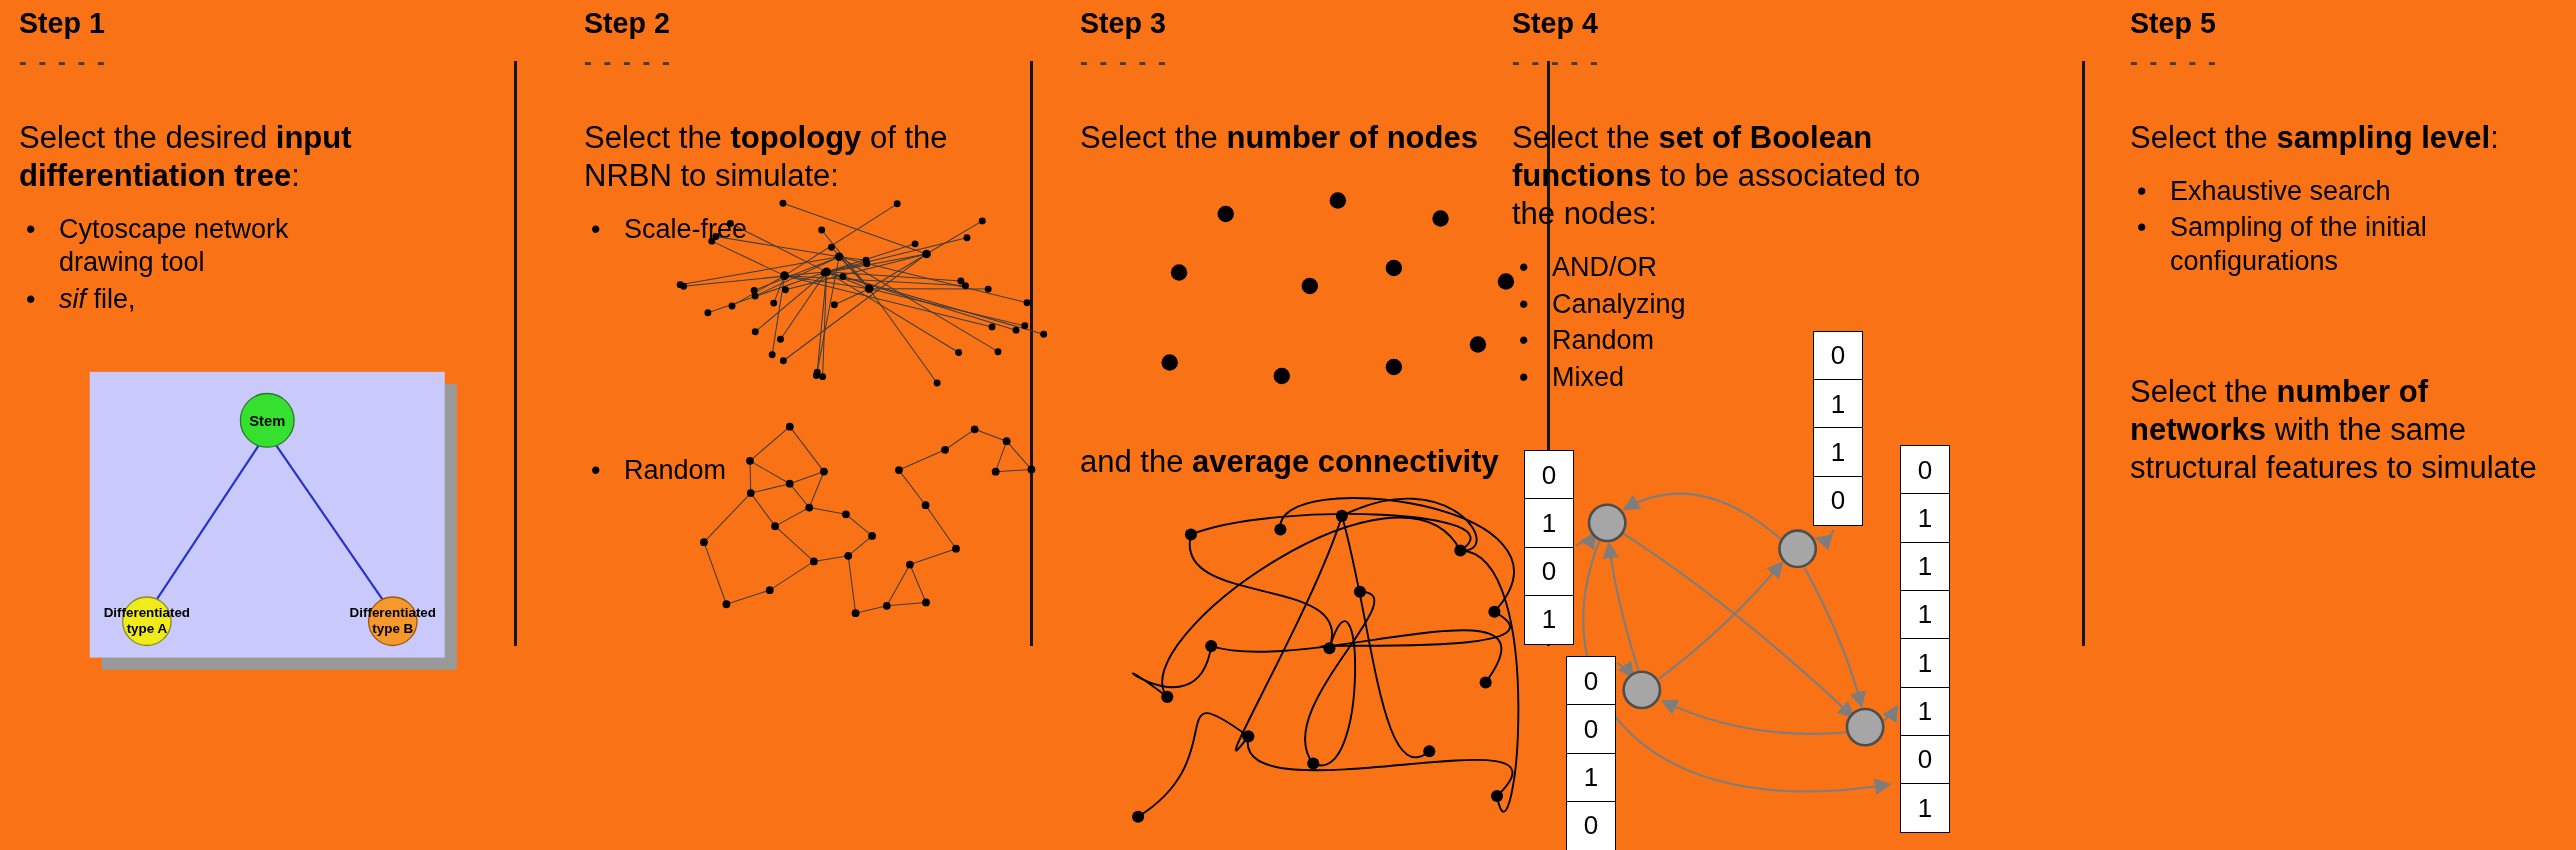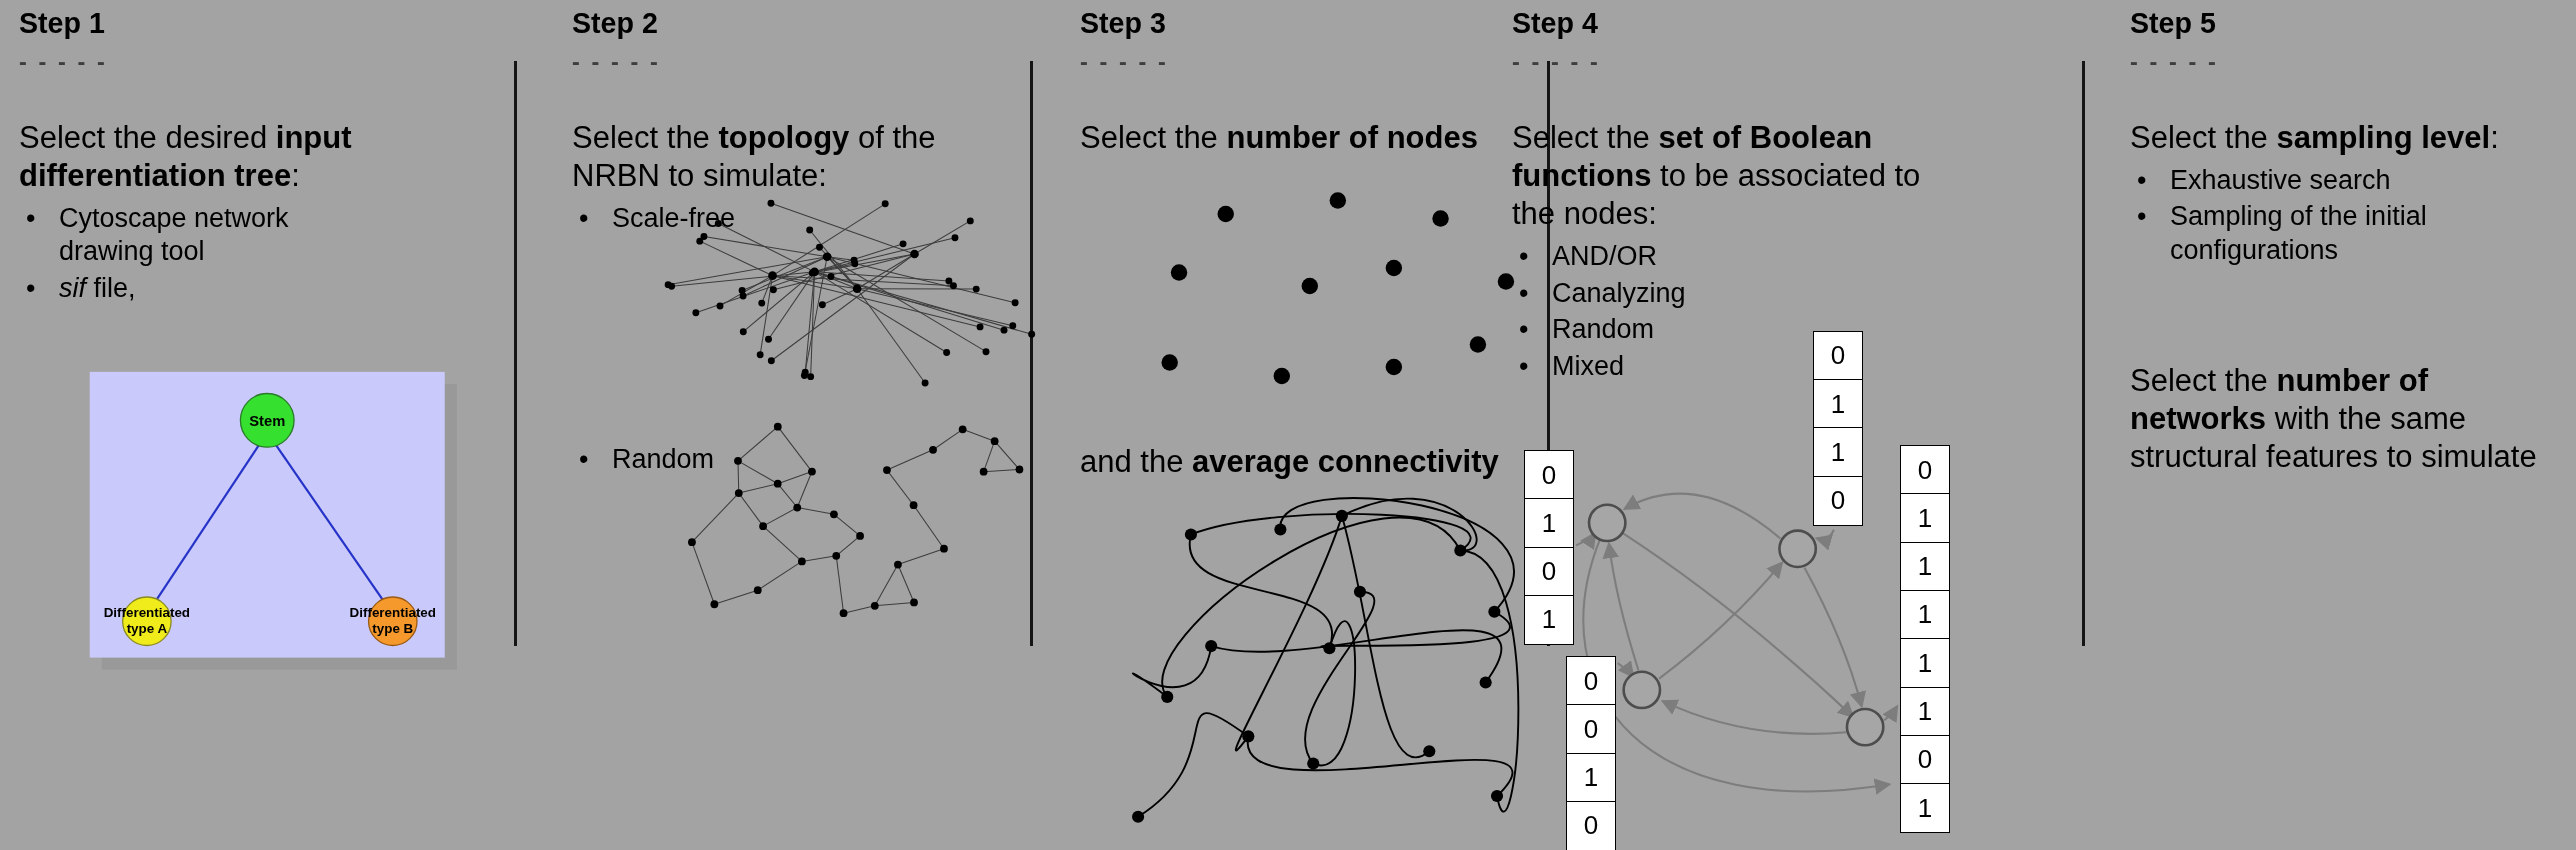--- a/index.html
+++ b/index.html
@@ -1,26 +1,26 @@
 <!DOCTYPE html>
 <html style="font-size:14px"><head>
 <meta charset="utf-8">
 <style>
   *{margin:0;padding:0;box-sizing:border-box}
   html,body{background:#fff}
   body{font-family:"Liberation Sans",sans-serif;color:#000;width:2576px}
-  .canvas{position:relative;width:2576px;height:851px;background:#a3a3a3;overflow:hidden}
+  .canvas{position:relative;width:2576px;height:851px;background:#f97316;overflow:hidden}
   .divider{position:absolute;top:61px;height:585px;width:2.6px;background:#151515}
   .col{position:absolute;top:7px}
   .step-title{font-size:28.6px;font-weight:bold;line-height:1.15}
   .dashes{font-size:23.4px;font-weight:bold;color:#3d3d3d;letter-spacing:2.6px;margin-top:8.7px}
   p.body{font-size:31px;line-height:1.23;margin-top:43px}
   .b{font-weight:bold}
   .i{font-style:italic}
-  ul.bullets{list-style:none;margin-top:7px}
+  ul.bullets{list-style:none;margin-top:18px}
   ul.bullets li{position:relative;padding-left:40px;font-size:27px;line-height:1.23;margin-top:3.5px}
   ul.bullets li::before{content:"\2022";position:absolute;left:7px}
   svg.fig{position:absolute;display:block}
   .tree-label{font-weight:bold;fill:#000;text-anchor:middle}
   .btable{position:absolute}
   .bcell{width:50px;height:50px;border:1.7px solid #000;background:#fff;font-size:26px;
          display:flex;align-items:center;justify-content:center}
   .bcell + .bcell{margin-top:-1.7px}
   .barrow{fill:none;stroke:#7d7d7d;stroke-width:2.4}
   .bnode{stroke:#4d4d4d;stroke-width:3}
@@ -54,21 +54,21 @@
       <text class="tree-label" x="207" y="64" font-size="17">Stem</text>
       <circle cx="68" cy="290" r="28" stroke="#8a8a22" stroke-width="1.5" fill="#f0ec1c"></circle>
       <text class="tree-label" x="68" y="285" font-size="15.5">Differentiated</text>
       <text class="tree-label" x="68" y="304" font-size="15.5">type A</text>
       <circle cx="352" cy="290" r="28" stroke="#9a5a12" stroke-width="1.5" fill="#f5992c"></circle>
       <text class="tree-label" x="352" y="285" font-size="15.5">Differentiated</text>
       <text class="tree-label" x="352" y="304" font-size="15.5">type B</text>
     </svg>
   </section>
 
-  <section class="col" style="left:572px;width:454px">
+  <section class="col" style="left:584px;width:454px">
     <h2 class="step-title">Step 2</h2>
     <div class="dashes">- - - - -</div>
     <p class="body"><span>Select the </span><span class="b">topology</span><span> of the</span><br><span>NRBN to simulate:</span></p>
     <ul class="bullets">
       <li><span>Scale-free</span></li>
     </ul>
     <ul class="bullets" style="margin-top:208px">
       <li><span>Random</span></li>
     </ul>
     <svg class="fig" id="scalefree-net" style="left:87px;top:186px" width="381" height="208" viewBox="0 0 440 240">

